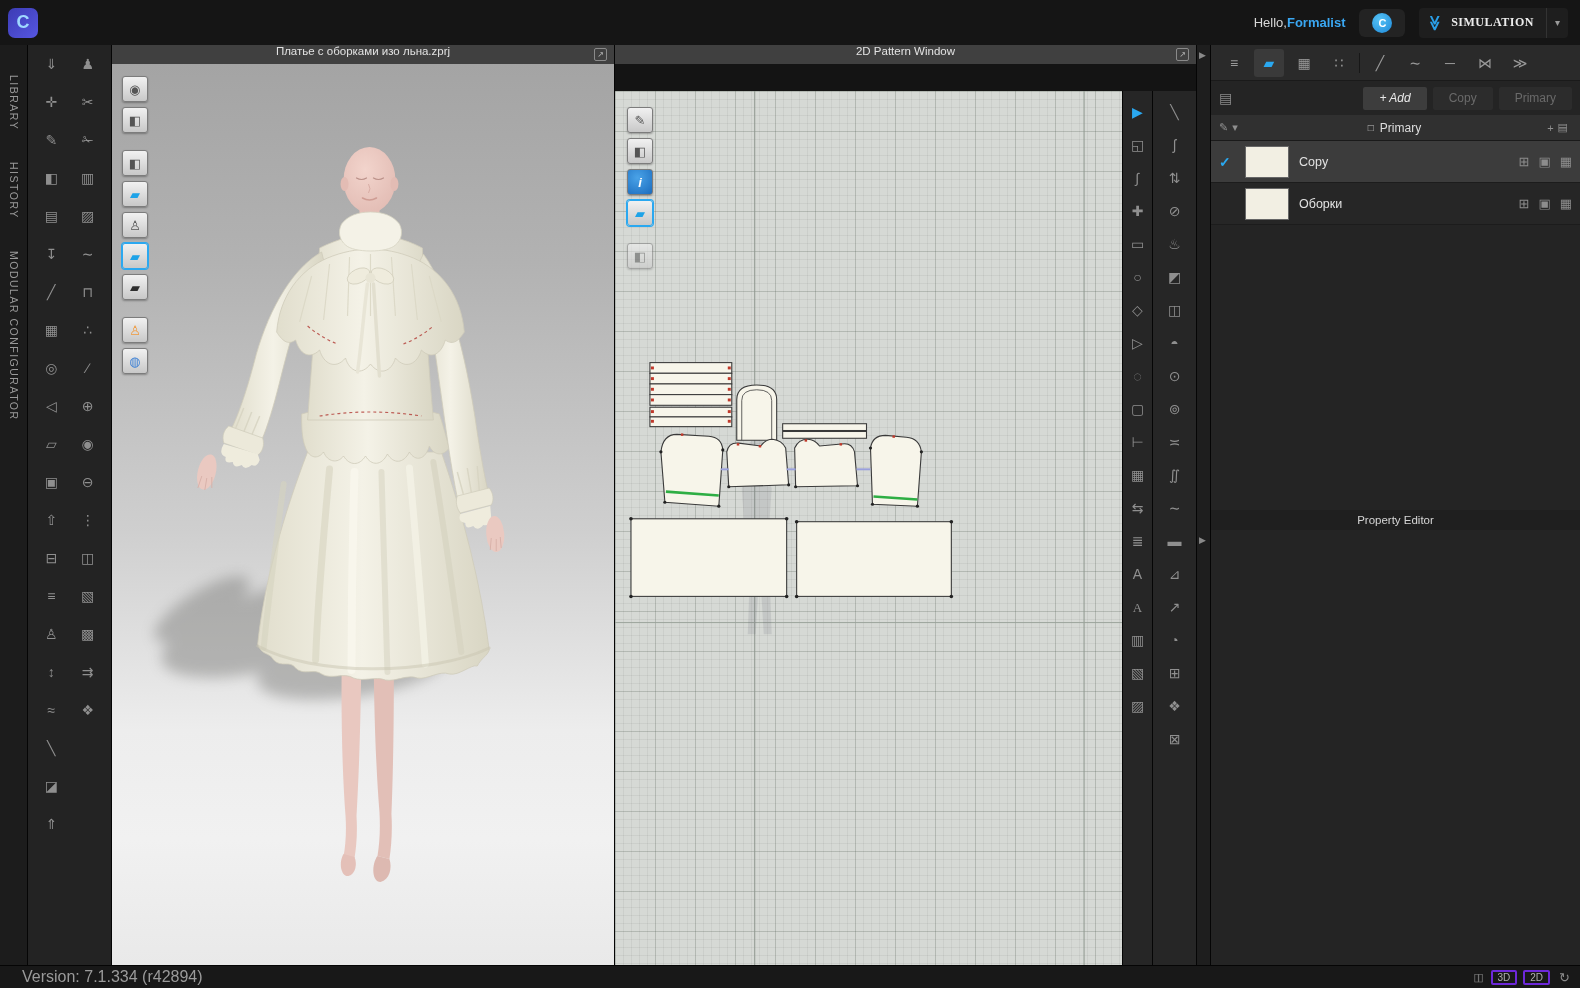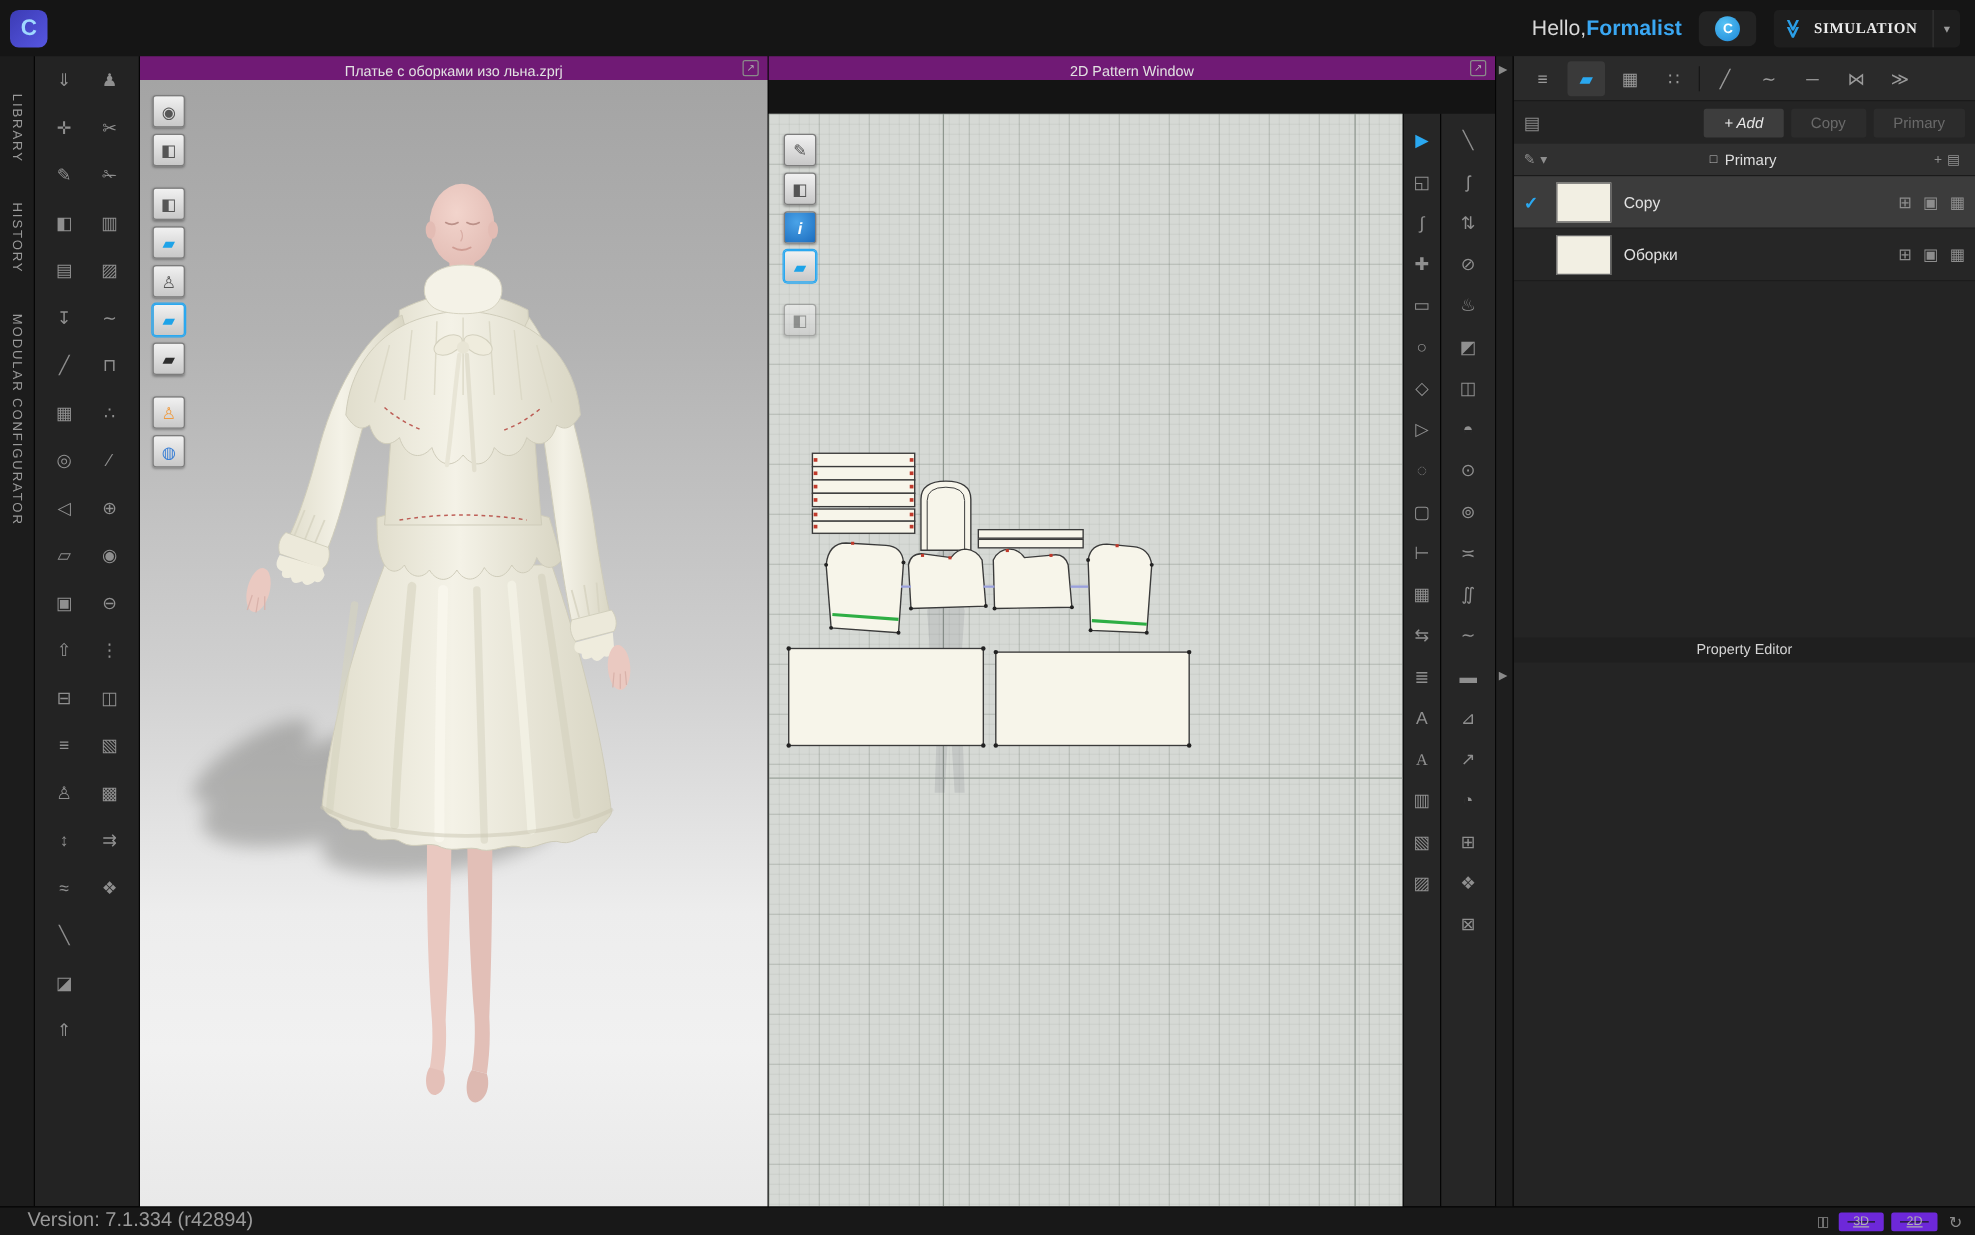--- a/index.html
+++ b/index.html
@@ -7,21 +7,21 @@
     font-family:"Liberation Sans", sans-serif; }
   .app { width:1580px; height:988px; display:flex; flex-direction:column; }
 
   
   .topbar { height:45px; flex:0 0 45px; background:#151515; display:flex;
     align-items:center; justify-content:space-between; padding:0 12px 0 8px; }
   .logo { width:30px; height:30px; border-radius:7px;
     background:linear-gradient(135deg,#3c3cb4,#5656e2); color:#9fd8ff;
     font-weight:bold; font-size:18px; display:grid; place-items:center; }
   .topbar-right { display:flex; align-items:center; gap:14px; }
-  .greeting { font-size:17px; color:#d8d8d8; }
+  .greeting { font-size:13px; color:#d8d8d8; }
   .greeting .uname { color:#3aa7f2; font-weight:bold; }
   .cloud-btn { width:46px; height:28px; border-radius:6px; background:#232323;
     display:grid; place-items:center; }
   .cloud-circle { width:20px; height:20px; border-radius:50%;
     background:radial-gradient(circle at 38% 32%, #55c2f5, #1d88d8);
     color:#fff; font-size:11px; font-weight:bold; display:grid; place-items:center; }
   .sim-btn { display:flex; align-items:center; height:30px; background:#1e1e1e;
     border-radius:4px; overflow:hidden; }
   .sim-chevron { color:#2a9fe8; font-size:15px; font-weight:bold; padding:0 8px;
     transform:rotate(90deg); }
@@ -40,22 +40,22 @@
 
   .left-toolbar { width:84px; flex:0 0 84px; background:#232323; border-right:1px solid #050505;
     display:flex; justify-content:space-evenly; padding:8px 0; }
   .tool-col { display:flex; flex-direction:column; align-items:center; gap:16px; }
   .d-tool { width:26px; height:22px; display:grid; place-items:center; color:#8f8f8f;
     font-size:14px; line-height:1; cursor:pointer; }
   .d-tool[data-tone~="cyan"] { color:#2aa8f0; }
   .d-tool[data-tone~="serif"] { font-family:"Liberation Serif", serif; font-size:13px; }
 
   .panel { display:flex; flex-direction:column; border-right:1px solid #050505; }
-  .panel-title { height:19px; flex:0 0 19px; background:#701a75; color:#e2e2e2;
-    font-size:11.5px; display:flex; align-items:flex-end; justify-content:center;
+  .panel-title { height:19px; flex:0 0 19px; background:#404040; color:#e2e2e2;
+    font-size:11.5px; display:flex; align-items:flex-start; justify-content:center;
     position:relative; }
   .expand-icon { position:absolute; right:7px; top:3px; width:13px; height:13px;
     border:1px solid #8a8a8a; border-radius:2px; color:#b5b5b5; font-size:8px;
     display:grid; place-items:center; cursor:pointer; }
 
   .panel-3d { width:503px; flex:0 0 503px; }
   .vp3d { flex:1; position:relative; overflow:hidden;
     background:linear-gradient(180deg,#a4a4a4 0%,#b2b2b2 22%,#cfcfcf 52%,#ededed 74%,#f1f1f1 86%,#e9e9e9 100%); }
   .vp3d svg, .p2d-canvas svg { position:absolute; inset:0; width:100%; height:100%; }
 
@@ -131,22 +131,22 @@
   .rp-spacer1 { height:285px; flex:0 0 285px; }
   .rp-fill { flex:1; }
 
   
   .statusbar { height:23px; flex:0 0 23px; background:#181818; display:flex;
     align-items:center; justify-content:space-between; padding:0 10px;
     border-top:1px solid #050505; }
   .sb-version { color:#9a9a9a; font-size:16px;margin-left:12px; }
   .sb-right { display:flex; align-items:center; gap:9px; }
   .sb-pane { color:#8a8a8a; font-size:11px; letter-spacing:-2px; cursor:pointer; }
-  .sb-chip { border:7px solid #6d28d9; border-radius:2px; height:15px; padding:0 5px;
-    color:#b0b0b0; font-size:10px; display:flex; align-items:center; cursor:pointer;text-decoration:underline; }
+  .sb-chip { border:2px solid #6d28d9; border-radius:2px; height:15px; padding:0 5px;
+    color:#b0b0b0; font-size:10px; display:flex; align-items:center; cursor:pointer; }
   .sb-refresh { color:#8a8a8a; font-size:13px; cursor:pointer; }
 </style>
 </head>
 <body>
 
 <div class="app">
 
   <div class="topbar">
     <div class="logo">C</div>
     <div class="topbar-right">

